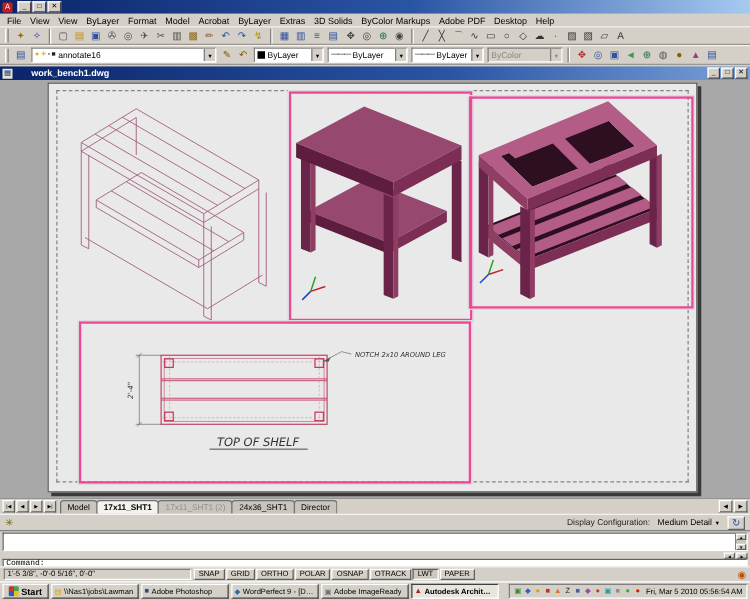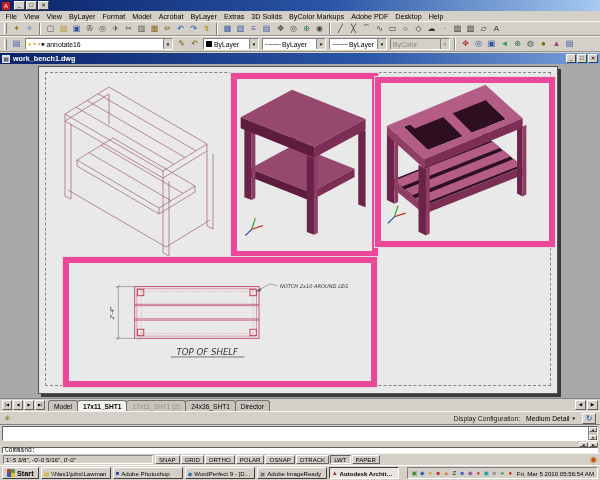--- a/index.html
+++ b/index.html
@@ -34,33 +34,33 @@
   .combo .combo-arrow{width:9px;height:100%;background:#d4d0c8;border-left:1px solid #808080;font-size:4.5px;
     display:flex;align-items:center;justify-content:center;margin-left:auto;flex:none;}
   .layer-combo{width:148px;} .color-combo{width:56px;} .lt-combo{width:64px;} .lw-combo{width:58px;} .ps-combo{width:60px;}
   .combo.disabled{background:#d4d0c8;color:#8a867e;}
   .combo-icons{display:flex;gap:1px;margin-right:2px;}
   .combo-icons .mini{font-size:5.5px;line-height:10px;}
   .swatch{width:6px;height:6px;background:var(--swatch-black,#000);margin-right:2px;flex:none;}
   .linesample{font-size:6px;letter-spacing:-1px;margin-right:2px;color:#000;}
 
   
-  .docbar{flex:none;height:12px;display:flex;align-items:center;gap:3px;padding:0 2px;
+  .docbar{flex:none;height:12px;display:flex;align-items:center;gap:15px;padding:0 2px;
     background:linear-gradient(90deg,#0a246a 0%,#2a55a5 60%,#7aa0d8 100%);border-top:1px solid #d4d0c8;}
   .doc-icon{width:8px;height:8px;background:#e8e4da;color:#203a70;font-size:6px;line-height:8px;text-align:center;flex:none;}
   .doc-title{color:#fff;font-size:7.2px;font-weight:bold;flex:1;white-space:nowrap;}
   .docbar .winbtn{height:9px;width:10px;}
 
   
   .canvas{flex:1;position:relative;background:var(--canvas-bg,#a8a8a8);overflow:hidden;}
   .paper{position:absolute;left:38px;top:2px;width:520px;height:328px;background:var(--paper,#e9e9e9);
     border:1px solid #555;box-shadow:3px 3px 0 #3a3a3a;}
   .margin-dash{position:absolute;left:6px;top:5px;right:6px;bottom:7px;border:1px dashed #858585;}
   .vp{position:absolute;}
-  .vp-border{border:6px solid #ec4899;outline:1px solid #dcdcdc;}
+  .vp-border{border:2px solid #ec4899;outline:1px solid #dcdcdc;}
   .vp svg{display:block;width:100%;height:100%;}
   .vp-wire{left:8px;top:11px;width:190px;height:185px;}
   .vp-mid{left:192px;top:6px;width:147px;height:184px;}
   .vp-right{left:336px;top:10px;width:180px;height:170px;}
   .vp-plan{left:24px;top:190px;width:314px;height:130px;}
   .wirestroke{stroke:var(--wire,#a05a7c);fill:none;stroke-width:0.7;}
   .f-top{fill:var(--bench-top,#96486e);} .f-front{fill:var(--bench-front,#5e1c3f);} .f-side{fill:var(--bench-side,#7c2e54);}
   .f-leg{fill:var(--bench-leg,#6b2449);} .f-legside{fill:var(--bench-leg-side,#8f3d63);}
   .f-pink{fill:var(--bench-pink,#b25c86);} .f-darkin{fill:var(--bench-interior,#2e0f20);}
   .cadtext{font-family:"DejaVu Sans",sans-serif;font-style:italic;fill:var(--cad-text,#333);}

